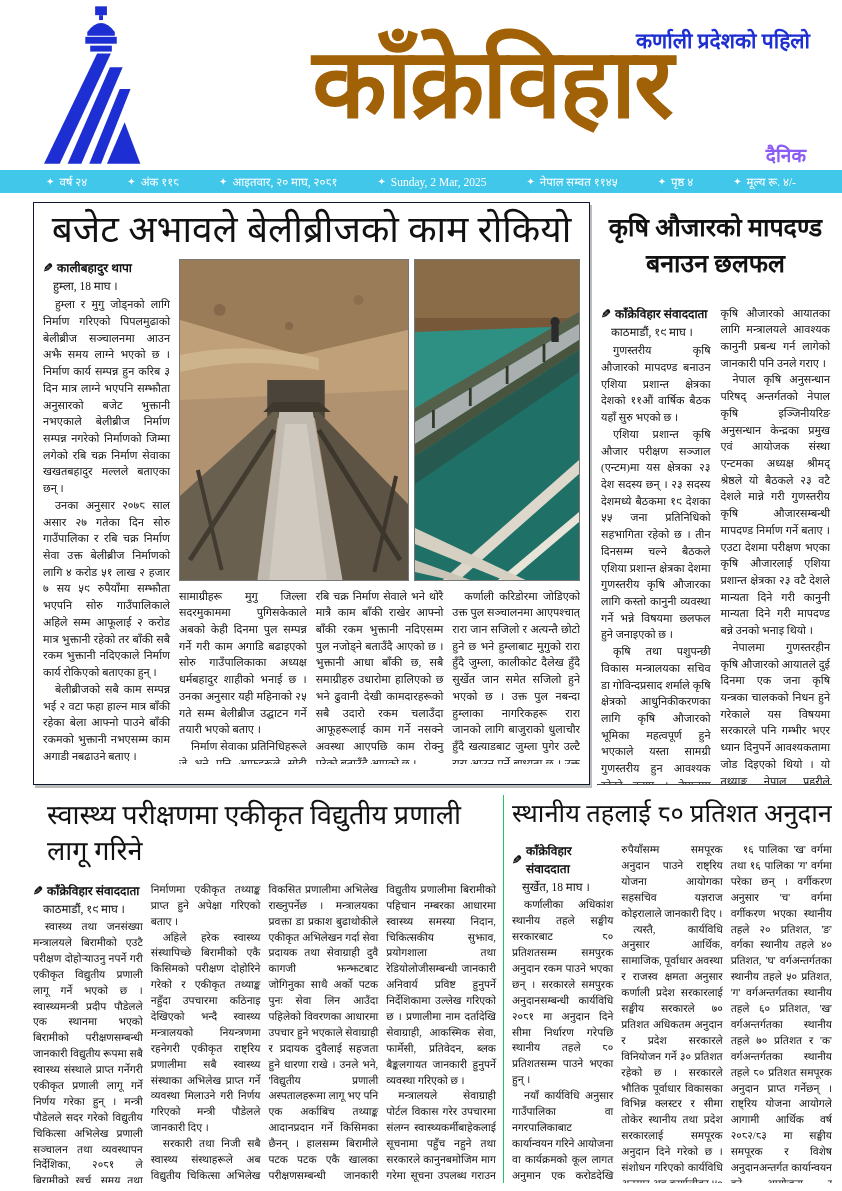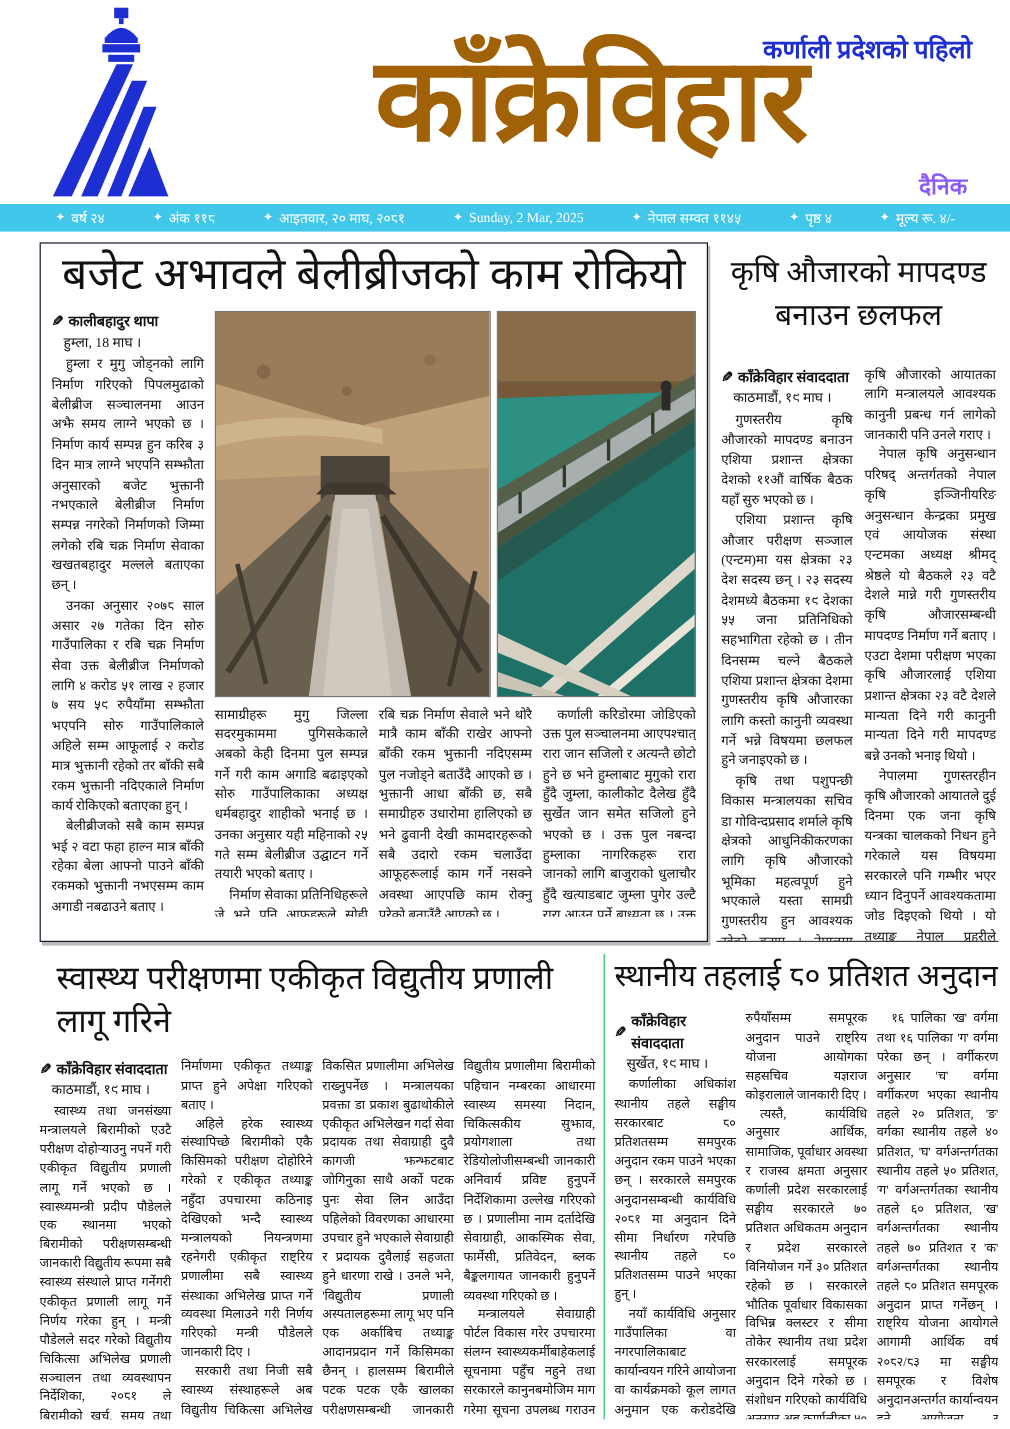--- a/index.html
+++ b/index.html
@@ -58,21 +58,21 @@
 
   .body-text { font-size: 11px; line-height: 1.52; text-align: justify; }
   .para { margin: 0; text-indent: 12px; }
   .cont > .para:first-child { text-indent: 0; }
 
   .byline { display: flex; align-items: center; gap: 4px; font-weight: bold; font-size: 12px; margin-bottom: 1px; }
   .writer-ic { font-size: 12px; transform: scaleX(-1); display:inline-block; }
   .dateline { font-size: 11.5px; text-indent: 10px; margin-bottom: 1px; }
 
   .side-article { flex: 1; min-width: 0; border-bottom: 1px solid #3c3c3c; padding: 0 2px 4px 4px; overflow: hidden; }
-  .side-headline { font-size: 25px; font-weight: normal; text-align: center; line-height: 1.45; margin: 8px 6px 22px; }
+  .side-headline { font-size: 25px; font-weight: bold; text-align: center; line-height: 1.45; margin: 8px 6px 22px; }
   .sa-cols { display: flex; gap: 10px; }
   .sa-cols > div { flex: 1; min-width: 0; }
 
   .row2 { display: flex; margin-top: 10px; height: 388px; overflow: hidden; }
   .bl-article { width: 470px; flex: none; padding-right: 7px; overflow: hidden; }
   .bl-headline { font-size: 27px; font-weight: normal; text-align: left; line-height: 1.35; margin: 2px 14px 12px; }
   .bl-cols { display: flex; gap: 8px; }
   .bl-cols > div { flex: 1; min-width: 0; }
   .small-text { font-size: 10.6px; line-height: 1.5; text-align: justify; }
 
@@ -275,21 +275,21 @@
       </div>
 
       <div class="br-article">
         <h2 class="br-headline">स्थानीय तहलाई ८० प्रतिशत अनुदान</h2>
         <div class="br-cols small-text">
           <div>
             <div class="byline">
               <span class="writer-ic">✎</span>
               <span>काँक्रेविहार संवाददाता</span>
             </div>
-            <div class="dateline">सुर्खेत, १९ माघ ।</div>
+            <div class="dateline">सुर्खेत, 18 माघ ।</div>
             <div>
                 <p class="para">कर्णालीका अधिकांश स्थानीय तहले सङ्घीय सरकारबाट ८० प्रतिशतसम्म समपुरक अनुदान रकम पाउने भएका छन् । सरकारले समपुरक अनुदानसम्बन्धी कार्यविधि २०८१ मा अनुदान दिने सीमा निर्धारण गरेपछि स्थानीय तहले ८० प्रतिशतसम्म पाउने भएका हुन् ।</p>
                 <p class="para">नयाँ कार्यविधि अनुसार गाउँपालिका वा नगरपालिकाबाट कार्यान्वयन गरिने आयोजना वा कार्यक्रमको कूल लागत अनुमान एक करोडदेखि सात करोड रुपैयाँसम्म, उपमहानगरपालिका वा महानगरपालिकाबाट कार्यान्वयन गरिने आयोजना वा कार्यक्रमको कूल लागत अनुमान तीन करोडदेखि १५ करोड रुपैयाँसम्म तथा प्रदेश सरकारबाट कार्यान्वयन हुने आयोजना वा कार्यक्रमको कूल लागत अनुमान १० करोडदेखि ३० करोड</p>
               </div>
           </div>
           <div class="cont">
               <p class="para">रुपैयाँसम्म समपूरक अनुदान पाउने राष्ट्रिय योजना आयोगका सहसचिव यज्ञराज कोइरालाले जानकारी दिए ।</p>
               <p class="para">त्यस्तै, कार्यविधि अनुसार आर्थिक, सामाजिक, पूर्वाधार अवस्था र राजस्व क्षमता अनुसार कर्णाली प्रदेश सरकारलाई सङ्घीय सरकारले ७० प्रतिशत अधिकतम अनुदान र प्रदेश सरकारले विनियोजन गर्ने ३० प्रतिशत रहेको छ । सरकारले भौतिक पूर्वाधार विकासका विभिन्न क्लस्टर र सीमा तोकेर स्थानीय तथा प्रदेश सरकारलाई समपूरक अनुदान दिने गरेको छ । संशोधन गरिएको कार्यविधि अनुसार अब कर्णालीका ५० वटा स्थानीय तहले ८० प्रतिशतसम्म समपूरक अनुदान पाउने सहसचिव कोइरालाले बताए ।</p>
             </div>
           <div class="cont">

